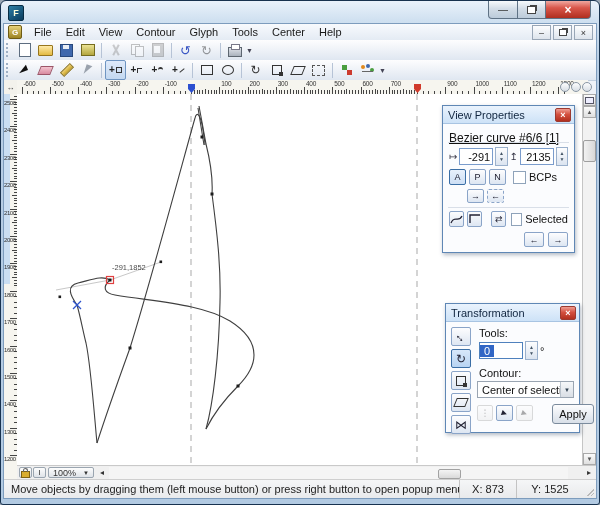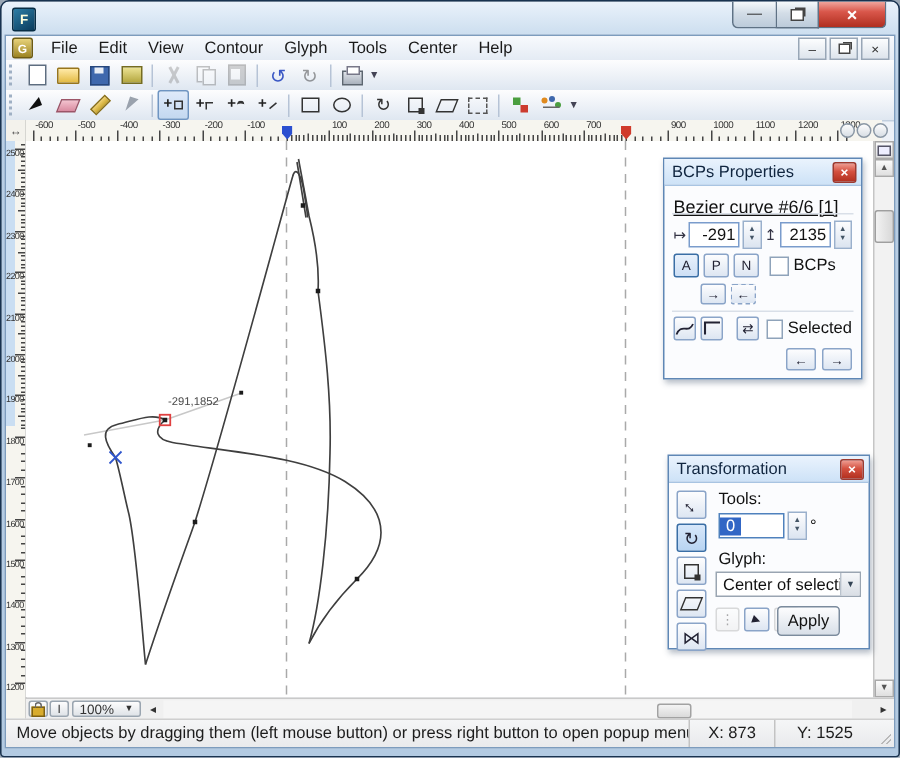--- a/index.html
+++ b/index.html
@@ -662,21 +662,21 @@
 
     <div class="statusbar">
       <div class="stmsg">Move objects by dragging them (left mouse button) or press right button to open popup menu</div>
       <div class="stcell st-x">X: 873</div>
       <div class="stcell st-y">Y: 1525</div>
       <div class="grips"></div>
     </div>
 
     <div class="panel" style="left:438px;top:81px;width:131px;height:146px;">
       <div class="ptitle">
-        <span>BCPs Properties</span>
+        <span>View Properties</span>
         <span class="pclose">×</span>
       </div>
       <div class="npgrid" style="top:25px;font-size:12px;color:#111;text-decoration:underline;">Bezier curve #6/6 [1]</div>
       <div class="hline" style="top:36px;"></div>
       <div class="npgrid" style="top:41px;display:flex;align-items:center;gap:2px;">
         <span style="font-size:10px;color:#334;">↦</span>
         <span class="pfield" style="width:32px;">-291</span>
         <span class="spin">
             <span>▲</span>
             <span>▼</span>
@@ -757,32 +757,32 @@
       <div style="position:absolute;left:33px;top:37px;display:flex;align-items:center;gap:2px;">
         <span class="pfield" style="width:40px;justify-content:flex-start;border-color:#4f81bd;">
           <span style="background:#3166c5;color:#fff;padding:0 4px;">0</span>
         </span>
         <span class="spin">
             <span>▲</span>
             <span>▼</span>
           </span>
         <span class="plabel">°</span>
       </div>
-      <div class="plabel" style="position:absolute;left:33px;top:63px;">Glyph:</div>
+      <div class="plabel" style="position:absolute;left:33px;top:63px;">Contour:</div>
       <div class="tselect" style="left:31px;top:77px;width:97px;padding-left:4px;">
         <span style="white-space:nowrap;overflow:hidden;">Center of selection</span>
         <span class="arrow">▼</span>
       </div>
       <div style="position:absolute;left:31px;top:101px;display:flex;gap:3px;align-items:center;">
         <span class="sqbtn dis" style="width:16px;height:16px;">
             <span>⋮</span>
           </span>
         <span class="sqbtn" style="width:17px;height:16px;">
             <span style="display:inline-block;transform:rotate(20deg);">►</span>
           </span>
         <span class="sqbtn dis" style="width:17px;height:16px;">
             <span style="display:inline-block;transform:rotate(20deg);">►</span>
           </span>
       </div>
-      <div class="applybtn" style="left:72px;top:100px;">Apply</div>
+      <div class="applybtn" style="left:106px;top:100px;">Apply</div>
     </div>
   </div>
 </div>
 
 </body></html>

